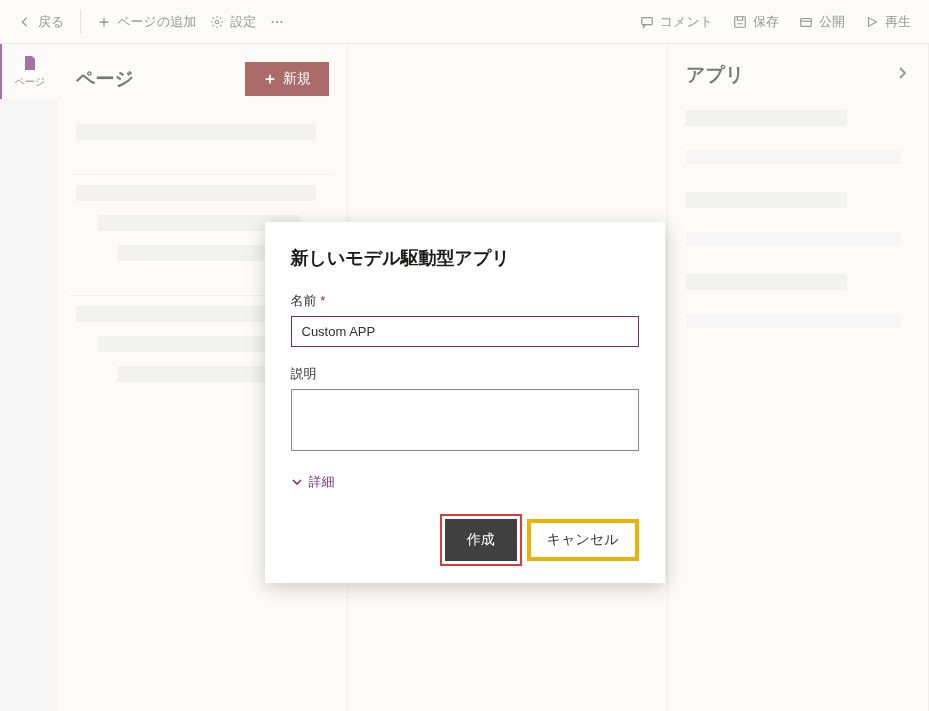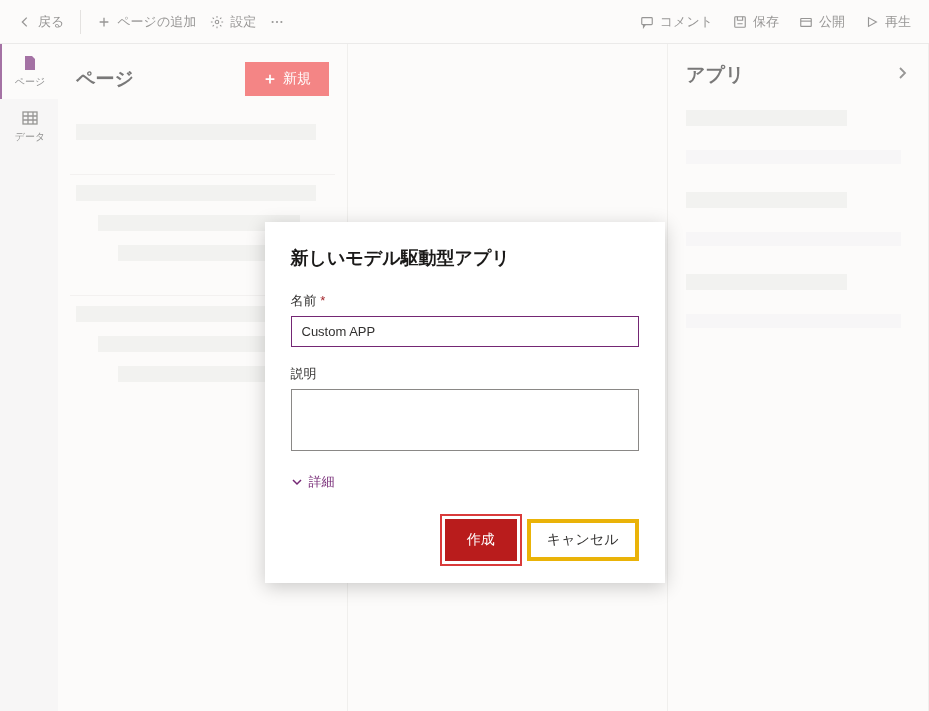--- a/index.html
+++ b/index.html
@@ -25,21 +25,21 @@
     .nav-ico { width: 18px; height: 18px; color: #605e5c; }
 
     
     .col { border-right: 1px solid #e8e6e4; height: 100%; padding: 18px 12px 12px 12px; background: #faf9f8; }
     .col-pages { width: 290px; }
     .col-mid { width: 320px; }
     .col-app { flex: 1; }
 
     .col-header { display: flex; align-items: center; justify-content: space-between; padding: 0 6px 18px 6px; }
     .col-title { font-size: 19px; font-weight: 600; color: #323130; }
-    .btn-new { background: #ef4444; color: #fff; border: none; padding: 8px 18px; font-size: 14px; display: flex; align-items: center; gap: 6px; cursor: pointer; }
+    .btn-new { background: #7f1d1d; color: #fff; border: none; padding: 8px 18px; font-size: 14px; display: flex; align-items: center; gap: 6px; cursor: pointer; }
     .btn-new svg { width: 14px; height: 14px; }
     .col-header .chev { color: #605e5c; }
     .col-header .chev svg { width: 16px; height: 16px; }
 
     
     .sk-group { padding: 10px 6px 20px 6px; border-bottom: 1px solid #edeae8; }
     .sk-group:last-child { border-bottom: none; }
     .sk-line { height: 16px; background: #ecebe9; margin-bottom: 14px; }
     .sk-line.w1 { width: 95%; }
     .sk-line.w2 { width: 80%; margin-left: 22px; }
@@ -54,21 +54,21 @@
     .overlay { position: absolute; inset: 0; background: rgba(255,255,255,0.35); display: flex; align-items: flex-start; justify-content: center; }
     .modal { width: 400px; background: #fff; box-shadow: 0 4px 18px rgba(0,0,0,0.2); margin-top: 222px; padding: 24px 26px 22px 26px; }
     .modal-title { font-size: 18px; font-weight: 600; color: #1b1a19; margin-bottom: 22px; }
     .form-label { font-size: 13px; color: #323130; margin-bottom: 6px; display: block; }
     .form-label .req { color: #a4262c; }
     .form-input { width: 100%; border: 1.5px solid #742774; padding: 7px 10px; font-size: 13px; color: #323130; outline: none; margin-bottom: 18px; }
     .form-textarea { width: 100%; border: 1px solid #8a8886; padding: 8px 10px; font-size: 13px; min-height: 62px; resize: none; outline: none; margin-bottom: 18px; }
     .details-toggle { display: flex; align-items: center; gap: 6px; color: #742774; font-size: 13px; cursor: pointer; margin-bottom: 28px; }
     .details-toggle svg { width: 12px; height: 12px; }
     .modal-actions { display: flex; justify-content: flex-end; gap: 10px; }
-    .btn-primary { background: #b91c1c; color: #fff; border: none; padding: 4px 22px; font-size: 14px; cursor: pointer; outline: 2px solid #d93b3b; outline-offset: 3px; }
+    .btn-primary { background: #404040; color: #fff; border: none; padding: 4px 22px; font-size: 14px; cursor: pointer; outline: 2px solid #d93b3b; outline-offset: 3px; }
     .btn-secondary { background: #fff; color: #323130; border: 4px solid #eab308; padding: 8px 16px; font-size: 14px; cursor: pointer; }
   </style>
 </head>
 <body>
 
 <div class="toolbar">
   <div class="toolbar-left">
     <div class="tbtn">
       <svg viewBox="0 0 16 16" fill="none" stroke="currentColor" stroke-width="1.5">
           <path d="M10 3l-5 5 5 5"></path>
@@ -129,27 +129,20 @@
 </div>
 
 <div class="main">
 
   <div class="leftnav">
     <div class="nav-item active">
       <svg class="nav-ico" viewBox="0 0 18 18" fill="currentColor">
           <path d="M4 2h7l3 3v11H4z"></path>
         </svg>
       <span>ページ</span>
-    </div>
-    <div class="nav-item">
-      <svg class="nav-ico" viewBox="0 0 18 18" fill="none" stroke="currentColor" stroke-width="1.3">
-          <rect x="2" y="3" width="14" height="12"></rect>
-          <path d="M2 7h14M2 11h14M7 3v12M12 3v12"></path>
-        </svg>
-      <span>データ</span>
     </div>
   </div>
 
   <div class="col col-pages">
     <div class="col-header">
       <div class="col-title">ページ</div>
       <button class="btn-new">
         <svg viewBox="0 0 16 16" stroke="currentColor" stroke-width="2">
             <path d="M8 3v10M3 8h10"></path>
           </svg>

